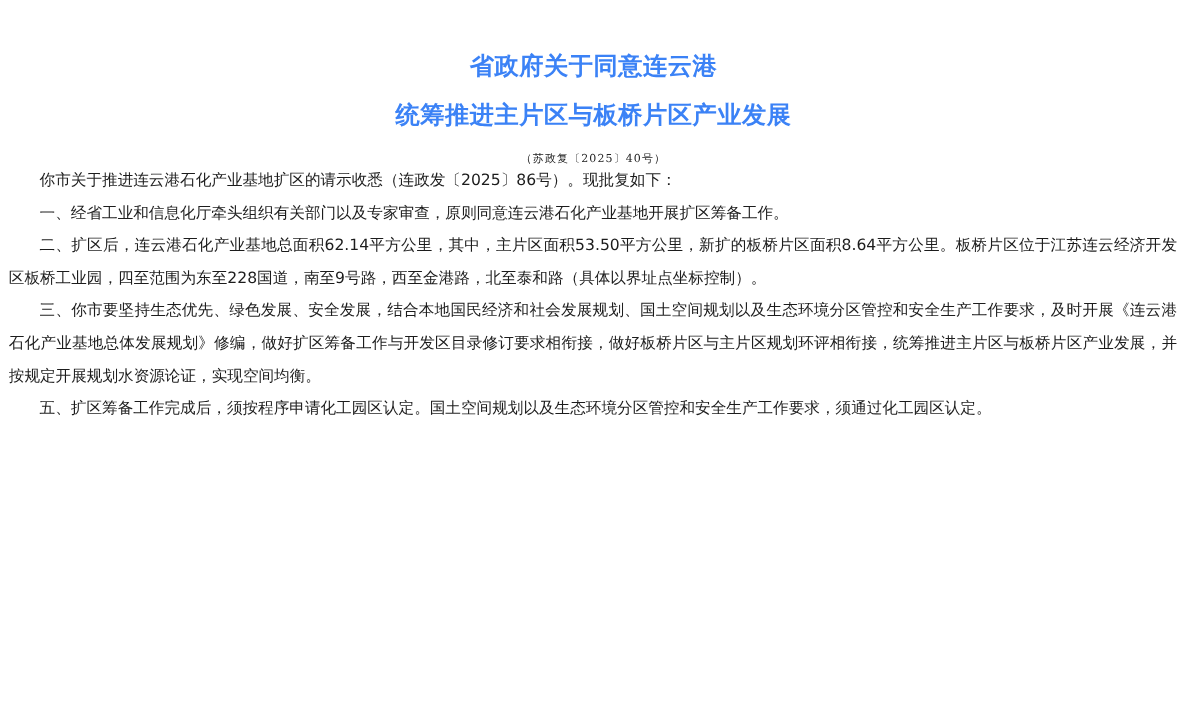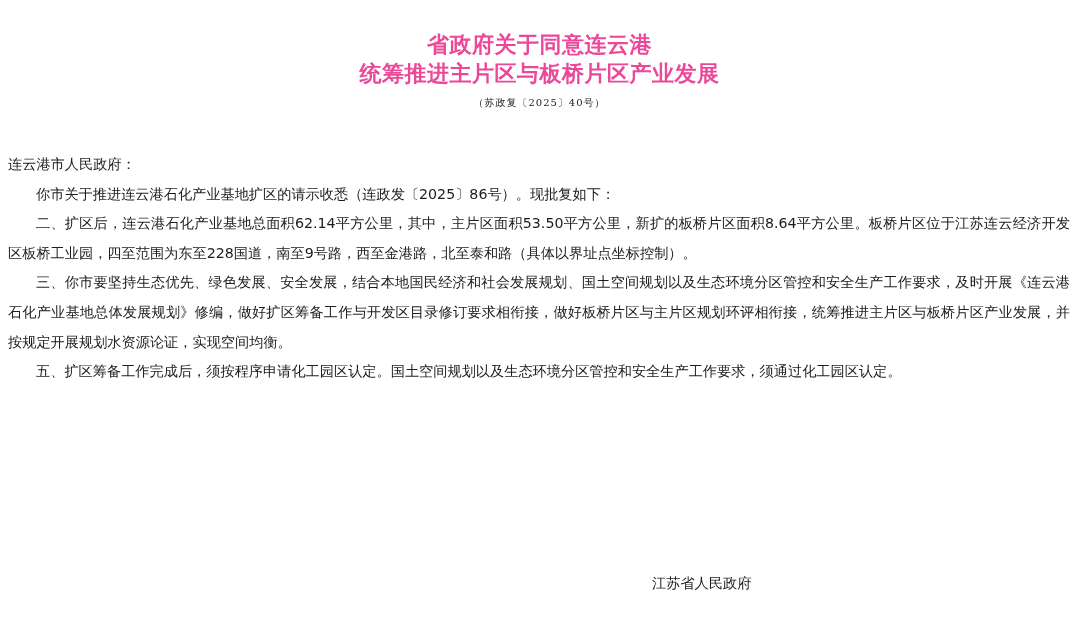--- a/index.html
+++ b/index.html
@@ -20,22 +20,22 @@
       left: 0;
       top: 30px;
       width: 1079px;
       text-align: center;
     }
     .doc-title {
       font-family: "DejaVu Serif", "Liberation Serif", serif;
       font-weight: bold;
       font-size: 22px;
       line-height: 29px;
-      margin: 0;
-      color: #ec4899;
+      margin: 16px;
+      color: #3b82f6;
       letter-spacing: 0.5px;
     }
     .doc-number {
       font-family: "DejaVu Serif", "Liberation Serif", serif;
       font-size: 10px;
       line-height: 18px;
       margin-top: 6px;
       color: #222222;
       letter-spacing: 1px;
     }
@@ -72,22 +72,21 @@
 </head>
 <body>
 
 <div class="doc-header">
   <h1 class="doc-title">省政府关于同意连云港</h1>
   <h1 class="doc-title">统筹推进主片区与板桥片区产业发展</h1>
   <div class="doc-number">（苏政复〔2025〕40号）</div>
 </div>
 
 <div class="doc-body">
-  <p class="salutation">连云港市人民政府：</p>
   <p class="para">你市关于推进连云港石化产业基地扩区的请示收悉（连政发〔2025〕86号）。现批复如下：</p>
+  <p class="para">一、经省工业和信息化厅牵头组织有关部门以及专家审查，原则同意连云港石化产业基地开展扩区筹备工作。</p>
   <p class="para">二、扩区后，连云港石化产业基地总面积62.14平方公里，其中，主片区面积53.50平方公里，新扩的板桥片区面积8.64平方公里。板桥片区位于江苏连云经济开发区板桥工业园，四至范围为东至228国道，南至9号路，西至金港路，北至泰和路（具体以界址点坐标控制）。</p>
   <p class="para">三、你市要坚持生态优先、绿色发展、安全发展，结合本地国民经济和社会发展规划、国土空间规划以及生态环境分区管控和安全生产工作要求，及时开展《连云港石化产业基地总体发展规划》修编，做好扩区筹备工作与开发区目录修订要求相衔接，做好板桥片区与主片区规划环评相衔接，统筹推进主片区与板桥片区产业发展，并按规定开展规划水资源论证，实现空间均衡。</p>
   <p class="para">五、扩区筹备工作完成后，须按程序申请化工园区认定。国土空间规划以及生态环境分区管控和安全生产工作要求，须通过化工园区认定。</p>
 </div>
 
 <div class="signature">
-  <div class="sig-org">江苏省人民政府</div>
 </div>
 
 </body></html>

